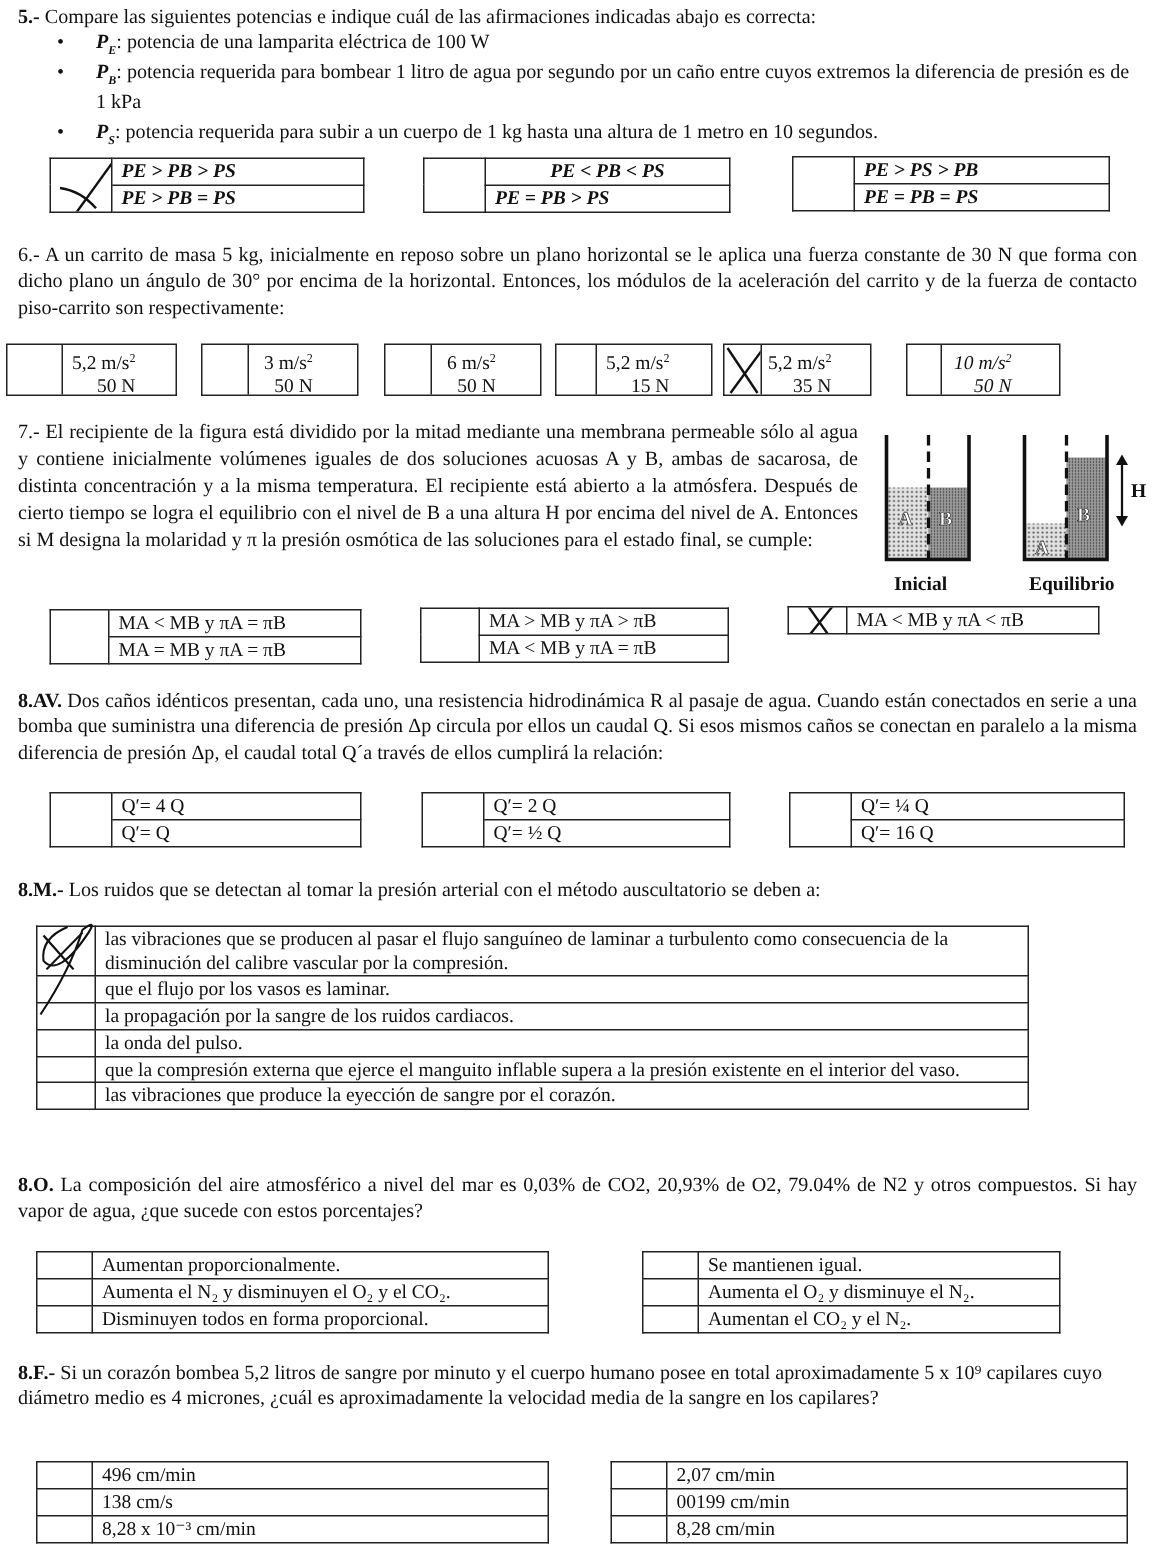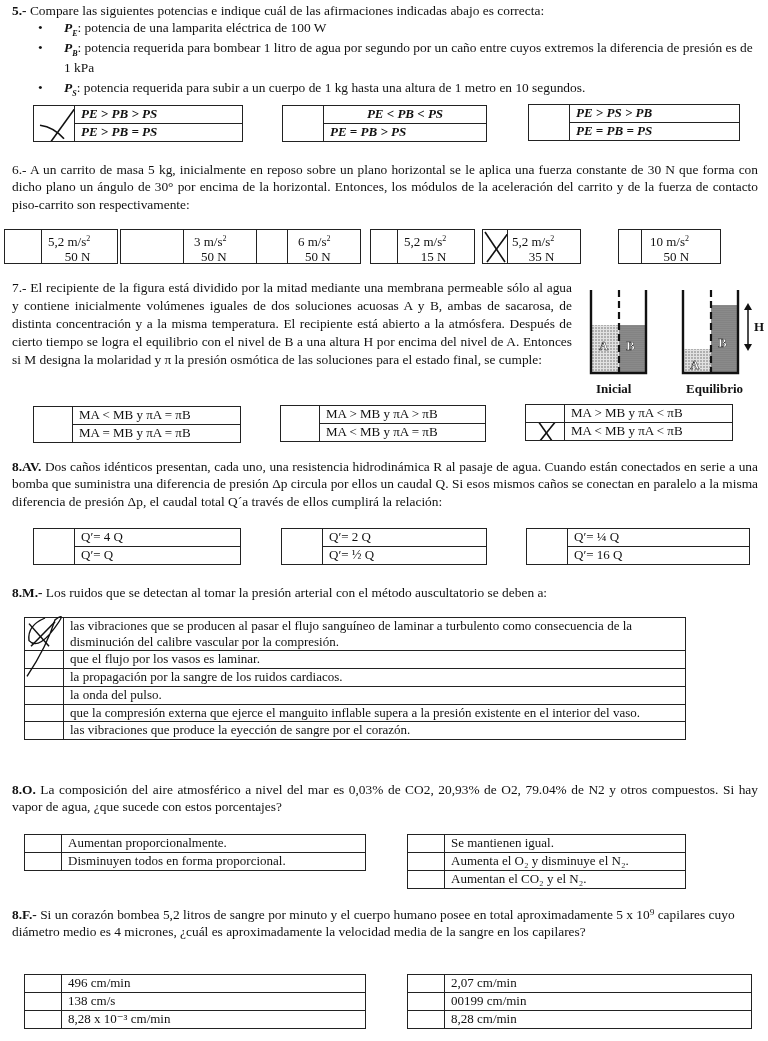--- a/index.html
+++ b/index.html
@@ -77,42 +77,42 @@
 
 <div class="para" style="top:161px;">
   <span>6.-</span>
   <span>A un carrito de masa 5 kg, inicialmente en reposo sobre un plano horizontal se le aplica una fuerza constante de 30 N que forma con  dicho plano un ángulo de 30° por encima de la horizontal. Entonces, los módulos de la aceleración del carrito y de la fuerza de contacto piso-carrito son respectivamente:</span>
 </div>
 
 <div class="small-opt" style="left:4px;top:229px;width:112px;">
   <div class="box" style="width:36px;"></div>
   <div class="txt"><span>5,2 m/s</span><sup>2</sup><br><span>50 N</span></div>
 </div>
-<div class="small-opt" style="left:120px;top:229px;width:103px;padding-left:32px;">
+<div class="small-opt" style="left:134px;top:229px;width:103px;">
   <div class="box" style="width:30px;"></div>
   <div class="txt" style="padding-left:10px;"><span>3 m/s</span><sup>2</sup><br><span>50 N</span></div>
 </div>
 <div class="small-opt" style="left:256px;top:229px;width:103px;">
   <div class="box" style="width:30px;"></div>
   <div class="txt" style="padding-left:10px;"><span>6 m/s</span><sup>2</sup><br><span>50 N</span></div>
 </div>
 <div class="small-opt" style="left:370px;top:229px;width:103px;">
   <div class="box" style="width:26px;"></div>
   <div class="txt" style="padding-left:6px;"><span>5,2 m/s</span><sup>2</sup><br><span>15 N</span></div>
 </div>
 <div class="small-opt" style="left:482px;top:229px;width:97px;">
   <div class="box" style="width:24px;">
     <svg class="mark" viewBox="0 0 24 33" preserveAspectRatio="none">
       <path d="M2 2 L22 32" stroke="#111" stroke-width="1.6"></path>
       <path d="M26 2 L4 32" stroke="#111" stroke-width="1.6"></path>
     </svg>
   </div>
   <div class="txt" style="padding-left:4px;"><span>5,2 m/s</span><sup>2</sup><br><span>35 N</span></div>
 </div>
-<div class="small-opt" style="left:618px;top:229px;width:101px;">
+<div class="small-opt" style="left:604px;top:229px;width:101px;font-style:italic;">
   <div class="box" style="width:22px;"></div>
   <div class="txt" style="padding-left:8px;"><span>10 m/s</span><sup>2</sup><br><span>50 N</span></div>
 </div>
 
 <div class="para" style="top:279px;right:196px;line-height:1.34;">
   <span>7.-</span>
   <span>El recipiente de la figura está dividido por la mitad mediante una membrana permeable sólo al agua y contiene inicialmente volúmenes iguales de dos soluciones acuosas A y B, ambas de sacarosa, de distinta concentración y a la misma temperatura. El recipiente está abierto a la atmósfera. Después de cierto tiempo se logra el equilibrio con el nivel de B a una altura H por encima del nivel de A. Entonces si M designa la molaridad y π la presión osmótica de las soluciones para el estado final, se cumple:</span>
 </div>
 
 <svg class="fig" style="left:586px;top:285px;" width="180" height="115" viewBox="0 0 180 115">
@@ -169,24 +169,20 @@
     <td class="box" rowspan="2" style="width:38px;"></td>
     <td>MA &gt; MB  y  πA &gt; πB</td>
   </tr>
   <tr>
     <td>MA &lt; MB  y  πA = πB</td>
   </tr>
 </tbody>
   </table>
 <table class="opt" style="left:525px;top:404px;width:208px;">
   <tbody>
-      <tr>
-    <td class="box" style="width:38px;"></td>
-    <td>MA &gt; MB  y  πA &lt; πB</td>
-  </tr>
   <tr>
     <td class="box" style="width:38px;">
       <svg class="mark" viewBox="0 0 38 17" preserveAspectRatio="none">
         <path d="M12 -2 L26 18" stroke="#111" stroke-width="1.6"></path>
         <path d="M30 -2 L14 18" stroke="#111" stroke-width="1.6"></path>
       </svg>
     </td>
     <td>MA &lt; MB  y  πA &lt; πB</td>
   </tr>
 </tbody>
@@ -277,25 +273,29 @@
 </div>
 
 <table class="opt" style="left:24px;top:834px;width:342px;">
   <tbody>
       <tr>
     <td class="box" style="width:36px;"></td>
     <td>Aumentan proporcionalmente.</td>
   </tr>
   <tr>
     <td class="box" style="width:36px;"></td>
+    <td>Aumenta el N₂ y disminuyen el O₂ y el CO₂.</td>
+  </tr>
+  <tr>
+    <td class="box" style="width:36px;"></td>
     <td>Disminuyen todos en forma proporcional.</td>
   </tr>
 </tbody>
   </table>
-<table class="opt" style="left:407px;top:834px;width:279px;">
+<table class="opt" style="left:428px;top:834px;width:279px;">
   <tbody>
       <tr>
     <td class="box" style="width:36px;"></td>
     <td>Se mantienen igual.</td>
   </tr>
   <tr>
     <td class="box" style="width:36px;"></td>
     <td>Aumenta el O₂ y disminuye el N₂.</td>
   </tr>
   <tr>

